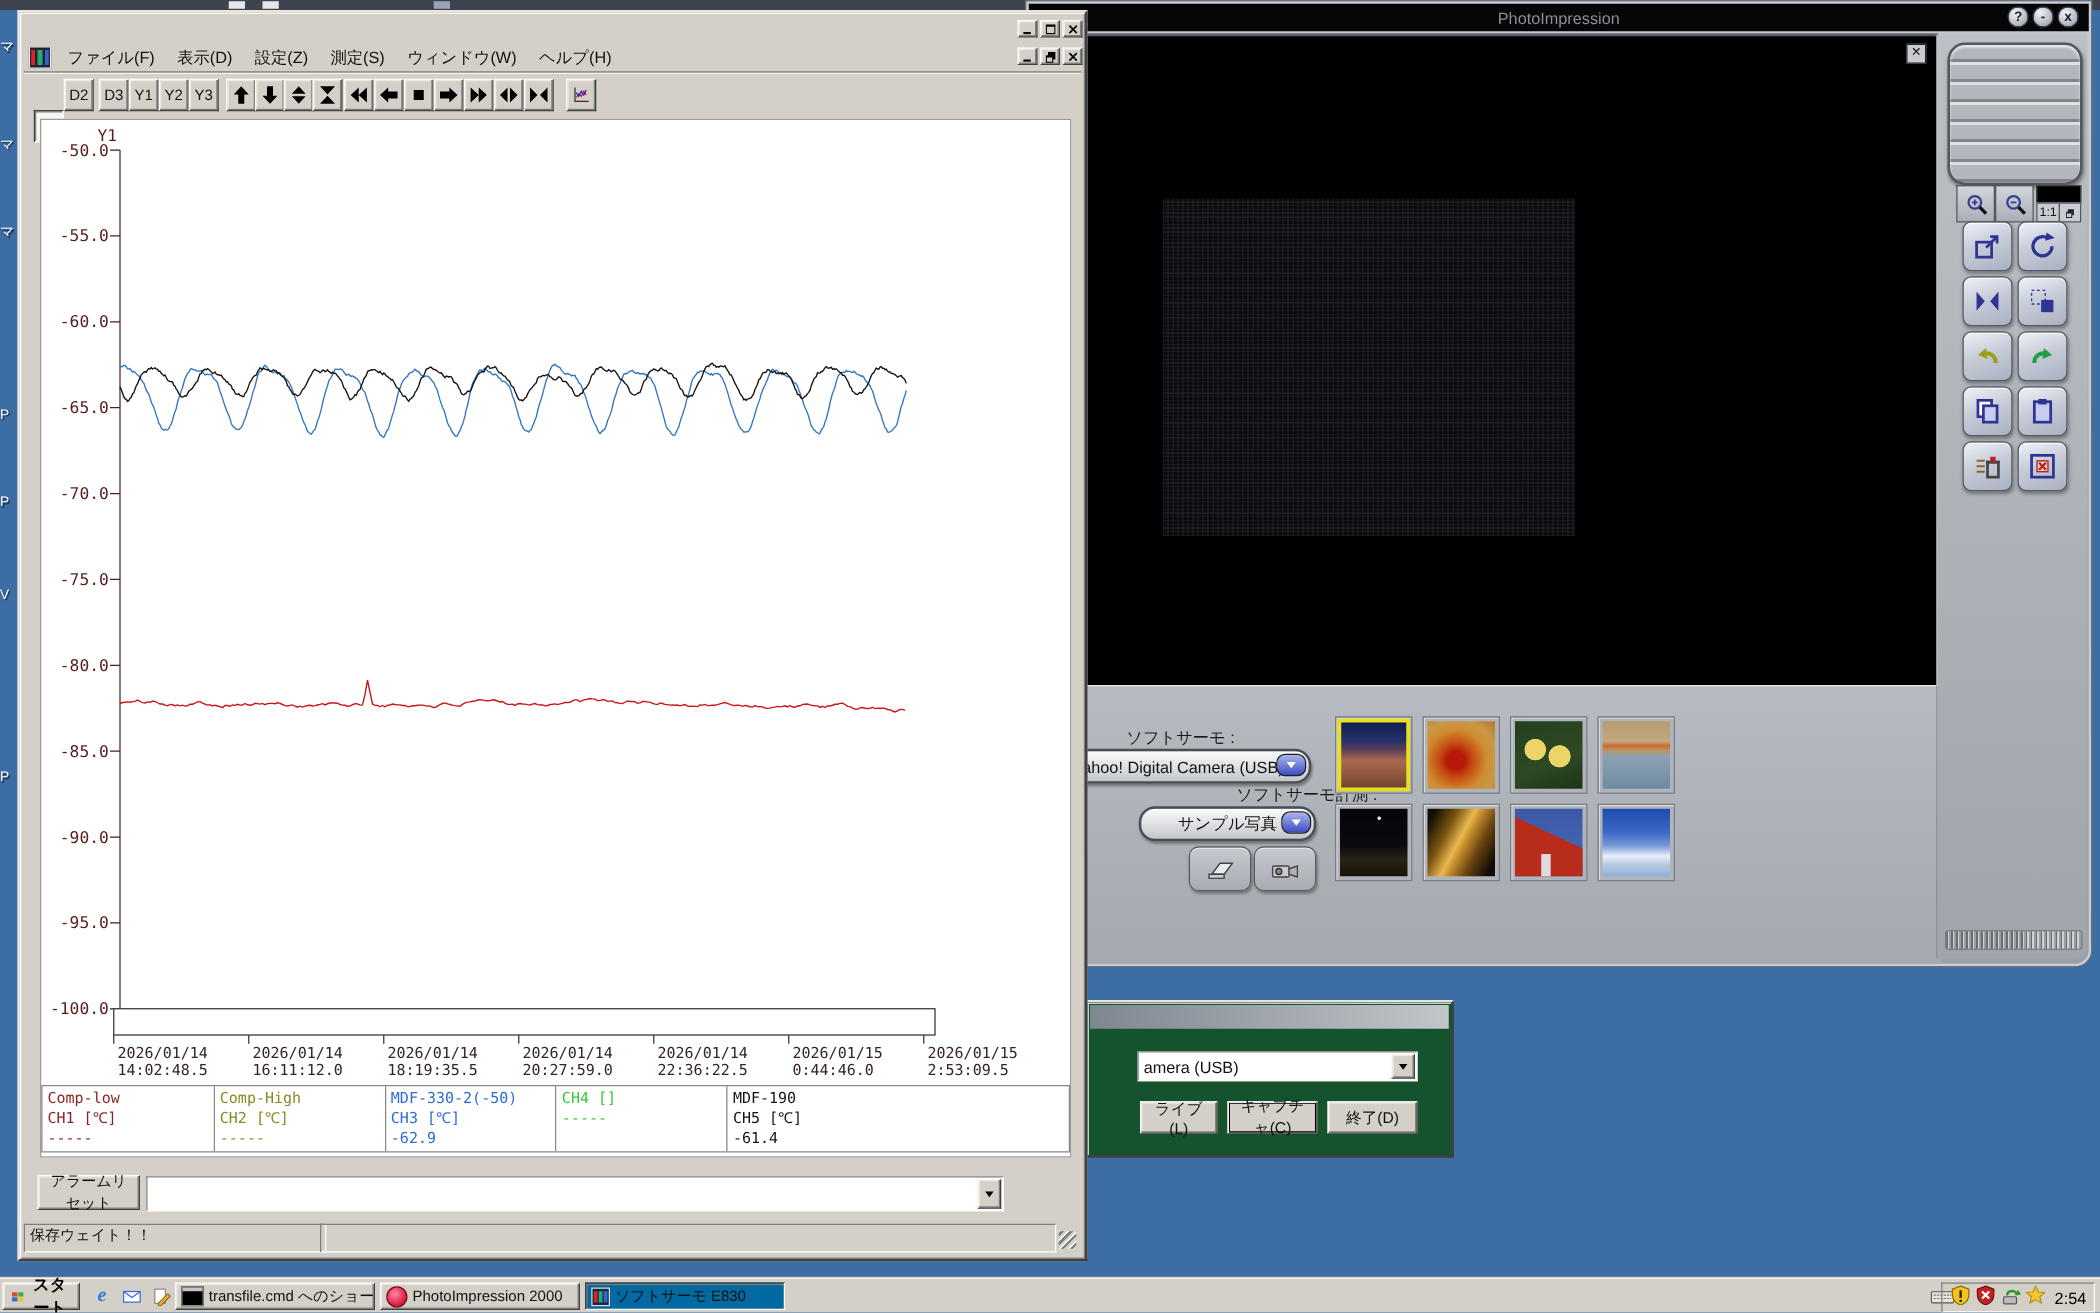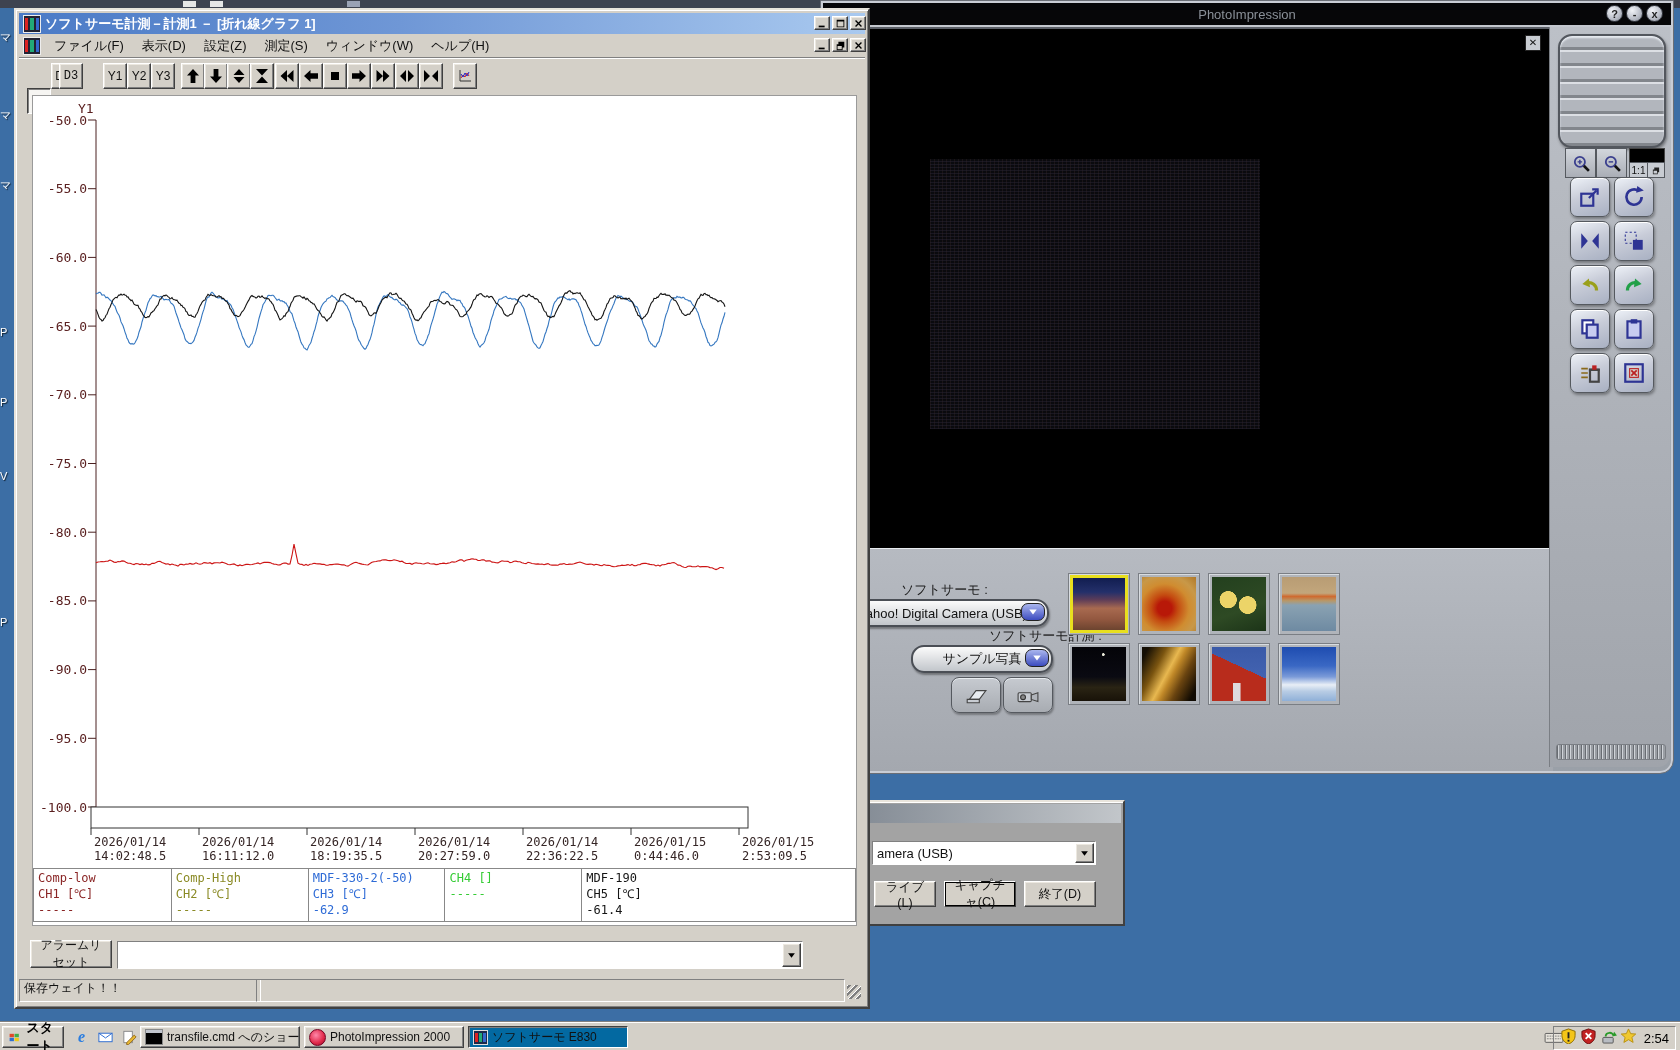--- a/index.html
+++ b/index.html
@@ -113,21 +113,21 @@
             border:1px solid #55595f;display:flex;align-items:center;justify-content:center;}
   #lcd{position:absolute;left:79px;top:121px;width:34px;height:13px;background:#000;border:1px solid #444;}
   .mini-btn{position:absolute;height:14px;background:#c8ccd2;border:1px solid #55595f;font-size:10px;
             color:#111;display:flex;align-items:center;justify-content:center;}
   .tool-btn{position:absolute;width:40px;height:40px;border-radius:7px;border:1px solid #55595f;
             background:linear-gradient(160deg,#eef2f8 0%,#c8ccd8 45%,#a8b0c2 100%);
             box-shadow:1px 2px 3px rgba(0,0,0,.35),inset 0 1px 0 #fff;
             display:flex;align-items:center;justify-content:center;}
   #pi-ribs-bot{position:absolute;left:6px;top:717px;width:108px;height:14px;}
   
-  #cam-dlg{left:830px;top:800px;width:291px;height:122px;background:#a3a3a3;z-index:3;
+  #cam-dlg{left:868px;top:800px;width:291px;height:122px;background:#14532d;z-index:3;
            border:2px solid;border-color:#e8e4dc #404040 #404040 #e8e4dc;
            box-shadow:inset 1px 1px 0 #fff;}
   #cam-title{left:2px;top:2px;right:2px;height:19px;background:linear-gradient(90deg,#7e8690,#c2c6ca);}
   #cam-combo{left:40px;top:39px;width:224px;height:24px;background:#fff;font-size:13px;color:#111;
              display:flex;align-items:center;padding-left:4px;box-sizing:border-box;}
   .dlg-btn{position:absolute;top:79px;height:26px;font-size:12.5px;color:#111;display:flex;
            align-items:center;justify-content:center;}
   
   #taskbar{left:0;top:1022px;width:1680px;height:28px;background:#D4D0C8;z-index:50;
            border-top:1px solid #fff;box-shadow:0 -1px 0 #808080;}
@@ -353,28 +353,20 @@
       </span>
   </div>
   <div id="cam-btns">
       <button class="dlg-btn b-out" style="left: 42px; width: 62px;">ライブ(L)</button>
       <button class="dlg-btn b-out" style="left: 112px; width: 72px; box-shadow: rgb(0, 0, 0) 0px 0px 0px 1px inset;">キャプチャ(C)</button>
       <button class="dlg-btn b-out" style="left: 192px; width: 72px;">終了(D)</button>
     </div>
 </div>
 
 <div id="thermo" class="abs">
-  <div id="t-titlebar" class="abs">
-    <span class="app-ico">
-        <i style="background:#d22"></i>
-        <i style="background:#2a7"></i>
-        <i style="background:#36c"></i>
-      </span>
-    <span>ソフトサーモ計測－計測1 － [折れ線グラフ 1]</span>
-  </div>
   <div class="winbtns" style="top:6px" id="t-winbtns">
       <button class="wbtn b-out">
         <svg width="11" height="11" viewBox="0 0 13 13" fill="#000">
           <rect x="2" y="9" width="7" height="2" fill="#000"></rect>
         </svg>
       </button>
       <button class="wbtn b-out">
         <svg width="11" height="11" viewBox="0 0 13 13" fill="#000">
           <path d="M2 2h9v9H2Zm1 2v6h7V4Z" fill="#000"></path>
         </svg>
@@ -415,21 +407,21 @@
       <button class="wbtn b-out">
         <svg width="11" height="11" viewBox="0 0 13 13" fill="#000">
           <path d="M3 3 10 10 M10 3 3 10" stroke="#000" stroke-width="1.6" fill="none"></path>
         </svg>
       </button>
     </div>
 
   <div id="t-toolbar" class="abs">
       <button class="tb-btn b-out pressed" style="left: 8px;">D1</button>
       <button class="tb-btn b-out" style="left: 32px;">D2</button>
-      <button class="tb-btn b-out" style="left: 40px; font-family: Liberation Mono, monospace;">D3</button>
+      <button class="tb-btn b-out" style="left: 60px;">D3</button>
       <button class="tb-btn b-out" style="left: 84px;">Y1</button>
       <button class="tb-btn b-out" style="left: 108px;">Y2</button>
       <button class="tb-btn b-out" style="left: 132px;">Y3</button>
       <button class="tb-btn b-out" style="left: 162px;">
         <svg width="16" height="16" viewBox="0 0 16 16" fill="#000">
           <path d="M8 1 14 7.5H10.4V15H5.6V7.5H2Z"></path>
         </svg>
       </button>
       <button class="tb-btn b-out" style="left: 185px;">
         <svg width="16" height="16" viewBox="0 0 16 16" fill="#000">

